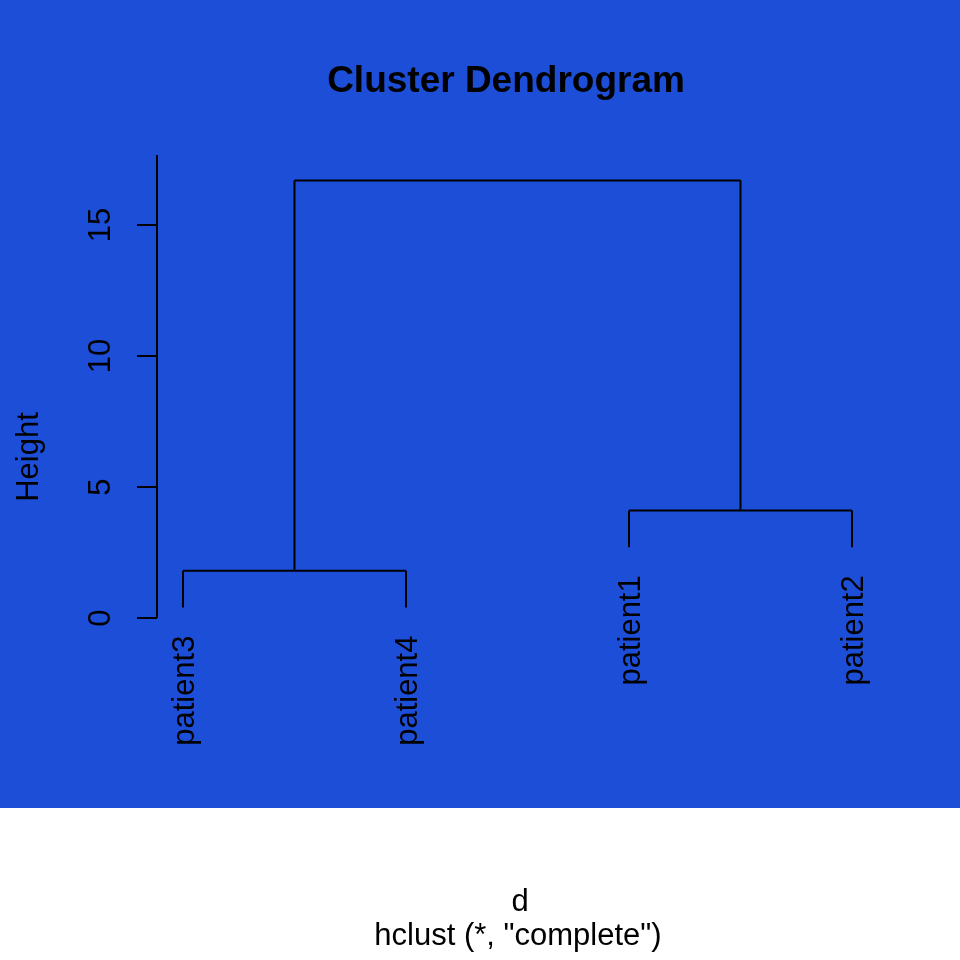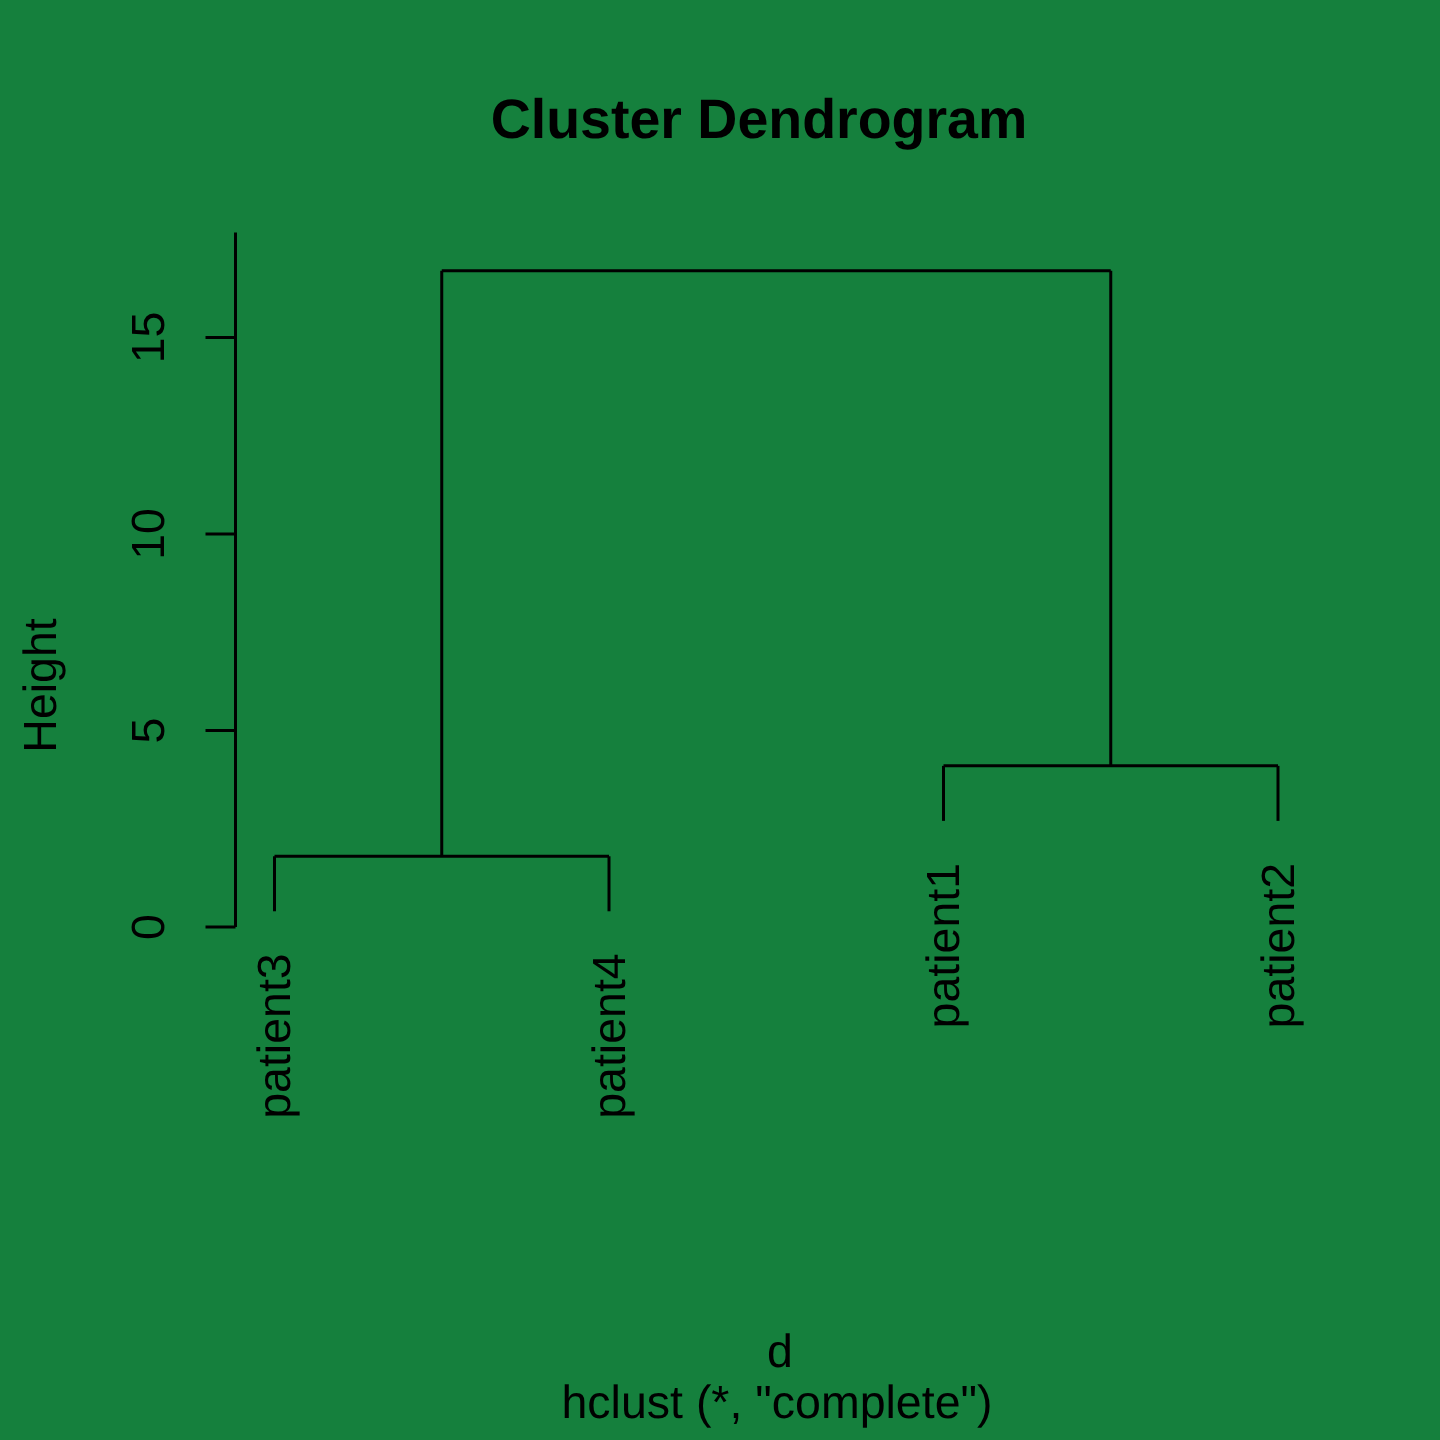--- a/index.html
+++ b/index.html
@@ -6,22 +6,22 @@
     margin: 0;
     padding: 0;
     background: #FFFFFF;
     width: 960px;
     height: 960px;
     overflow: hidden;
   }
   .figure {
     position: relative;
     width: 960px;
-    height: 960px;
-    background: #15803d;
+    height: 808px;
+    background: #1d4ed8;
   }
   svg { display: block; }
   text {
     fill: #000000;
     font-family: "Liberation Sans", "DejaVu Sans", sans-serif;
   }
   .title {
     font-size: 37px;
     font-weight: bold;
   }

